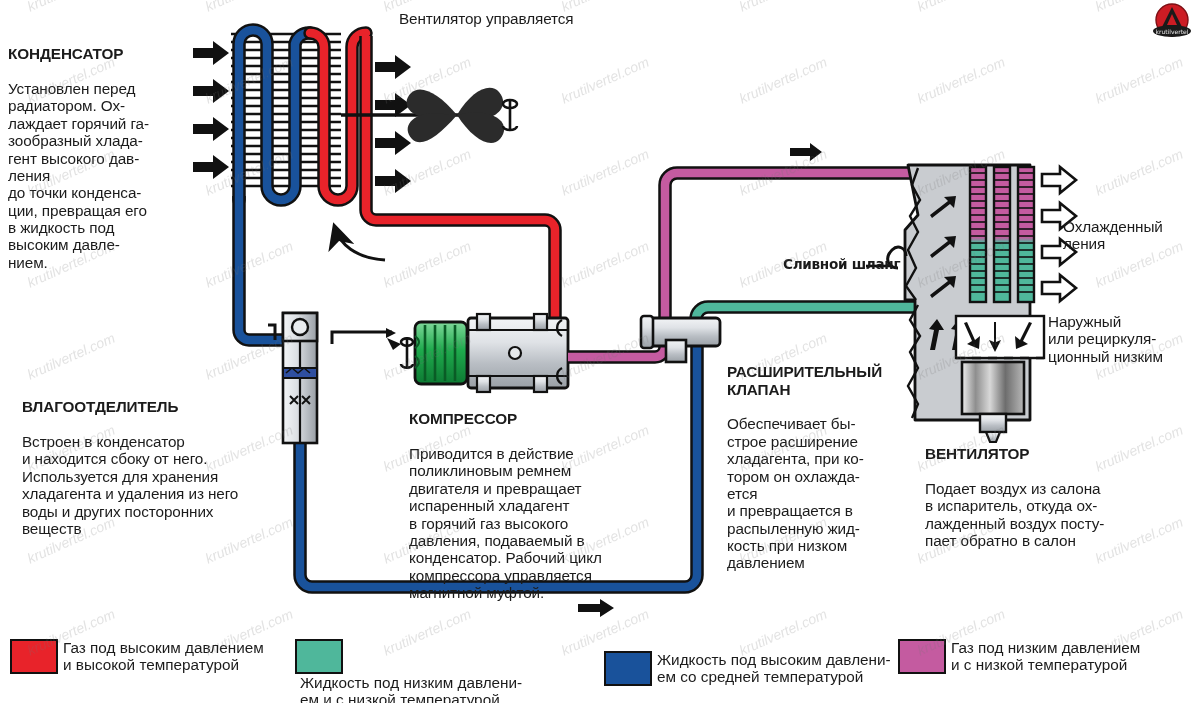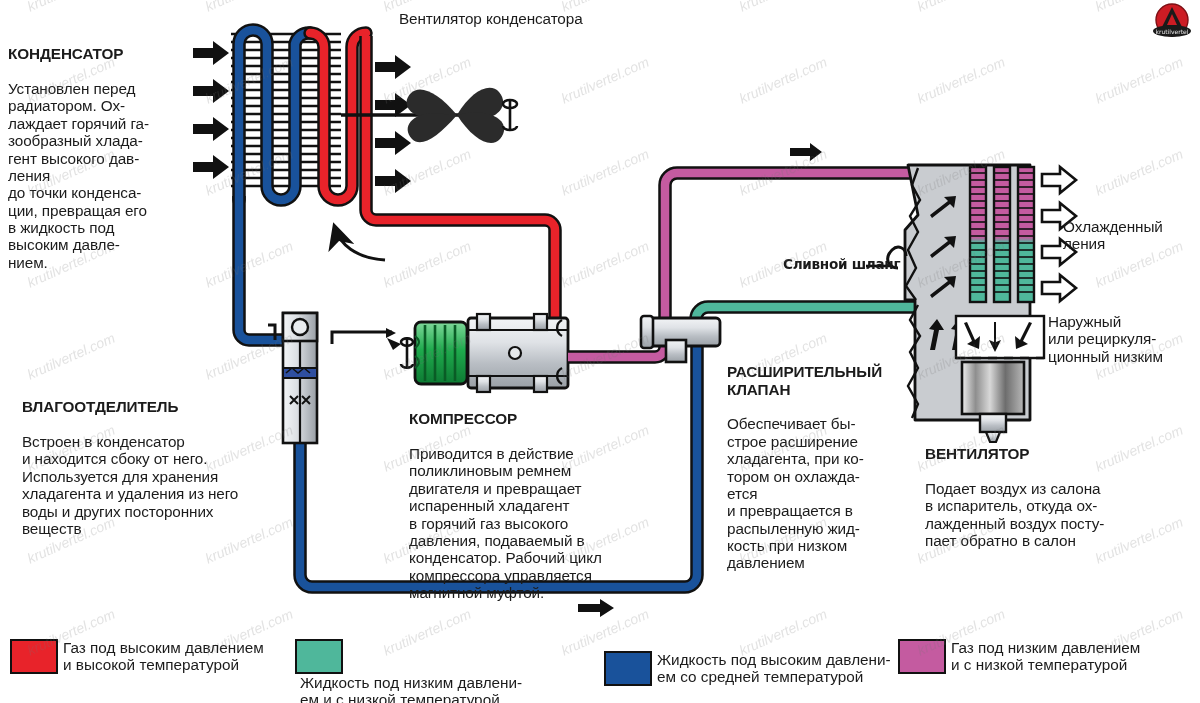--- a/index.html
+++ b/index.html
@@ -347,21 +347,21 @@
 зообразный хлада-
 гент высокого дав-
 ления
 до точки конденса-
 ции, превращая его
 в жидкость под
 высоким давле-
 нием.</div>
   </div>
 
-  <div class="txt b-fan">Вентилятор конденсатора</div>
+  <div class="txt b-fan">Вентилятор управляется</div>
 
 
   <div class="txt b-drier">
     <div class="ttl">ВЛАГООТДЕЛИТЕЛЬ</div>
     <div>Встроен в конденсатор
 и находится сбоку от него.
 Используется для хранения
 хладагента и удаления из него
 воды и других посторонних
 веществ</div>

